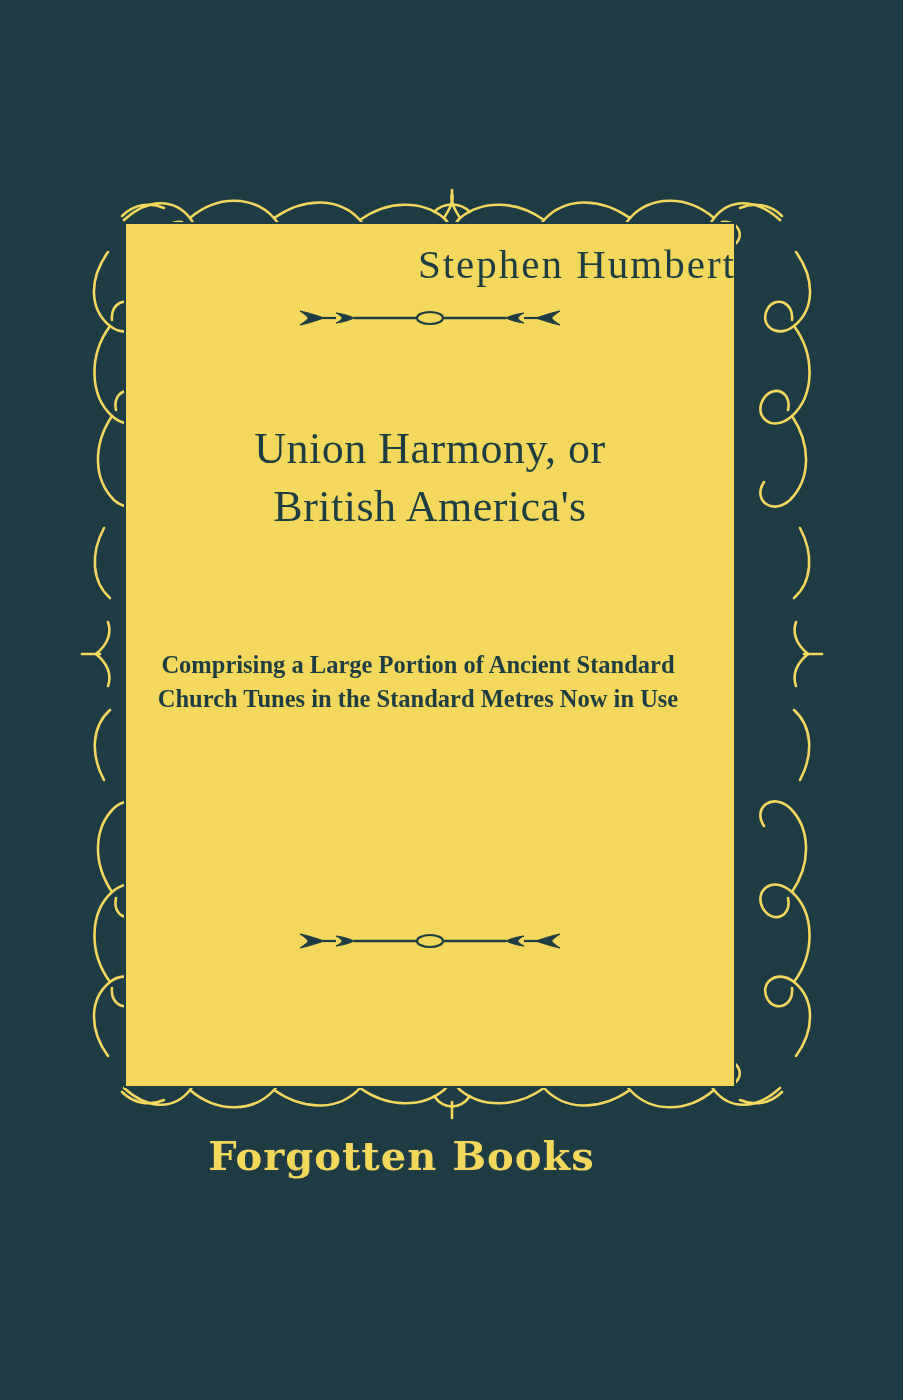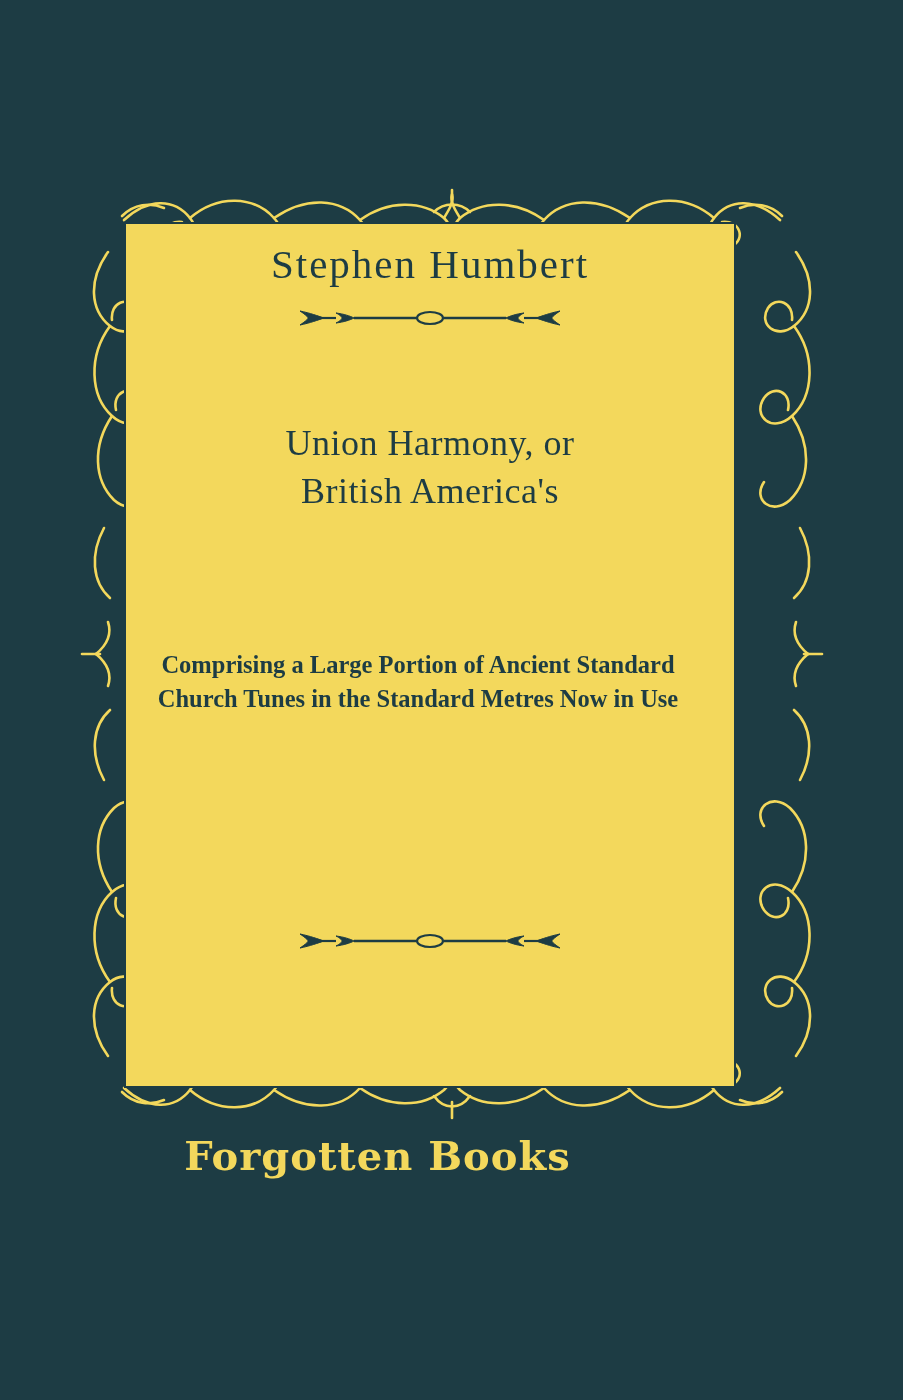--- a/index.html
+++ b/index.html
@@ -56,21 +56,21 @@
     position: absolute;
     pointer-events: none;
   }
 
   
   .author {
     position: absolute;
     left: 124px;
     top: 240px;
     width: 612px;
-    text-align: center;
+    text-align: right;
     color: #1d3c44;
     font-size: 41px;
     letter-spacing: 2px;
     font-family: "Liberation Serif", serif;
   }
 
   .divider-top {
     position: absolute;
     left: 300px;
     top: 305px;
@@ -80,21 +80,21 @@
 
   .title-block {
     position: absolute;
     left: 140px;
     top: 420px;
     width: 580px;
     text-align: center;
     color: #1d3c44;
   }
   .title-line {
-    font-size: 36px;
+    font-size: 44px;
     line-height: 1.32;
     letter-spacing: 0.5px;
     white-space: nowrap;
   }
 
   .subtitle {
     position: absolute;
     left: 138px;
     top: 648px;
     width: 560px;
@@ -119,20 +119,21 @@
     left: 0;
     top: 1132px;
     width: 755px;
     text-align: center;
     color: #f3d85c;
     font-size: 40px;
     letter-spacing: 1px;
     font-family: "DejaVu Serif", serif;
     font-weight: bold;
     font-style: normal;
+    padding-left: 24px;
   }
 </style>
 </head>
 <body>
 
 <div class="cover">
 
   <div class="frame-area">
     <svg class="orn" width="748" height="932" viewBox="0 0 748 932" fill="none" stroke="#f3d85c" stroke-width="2.6">
 

